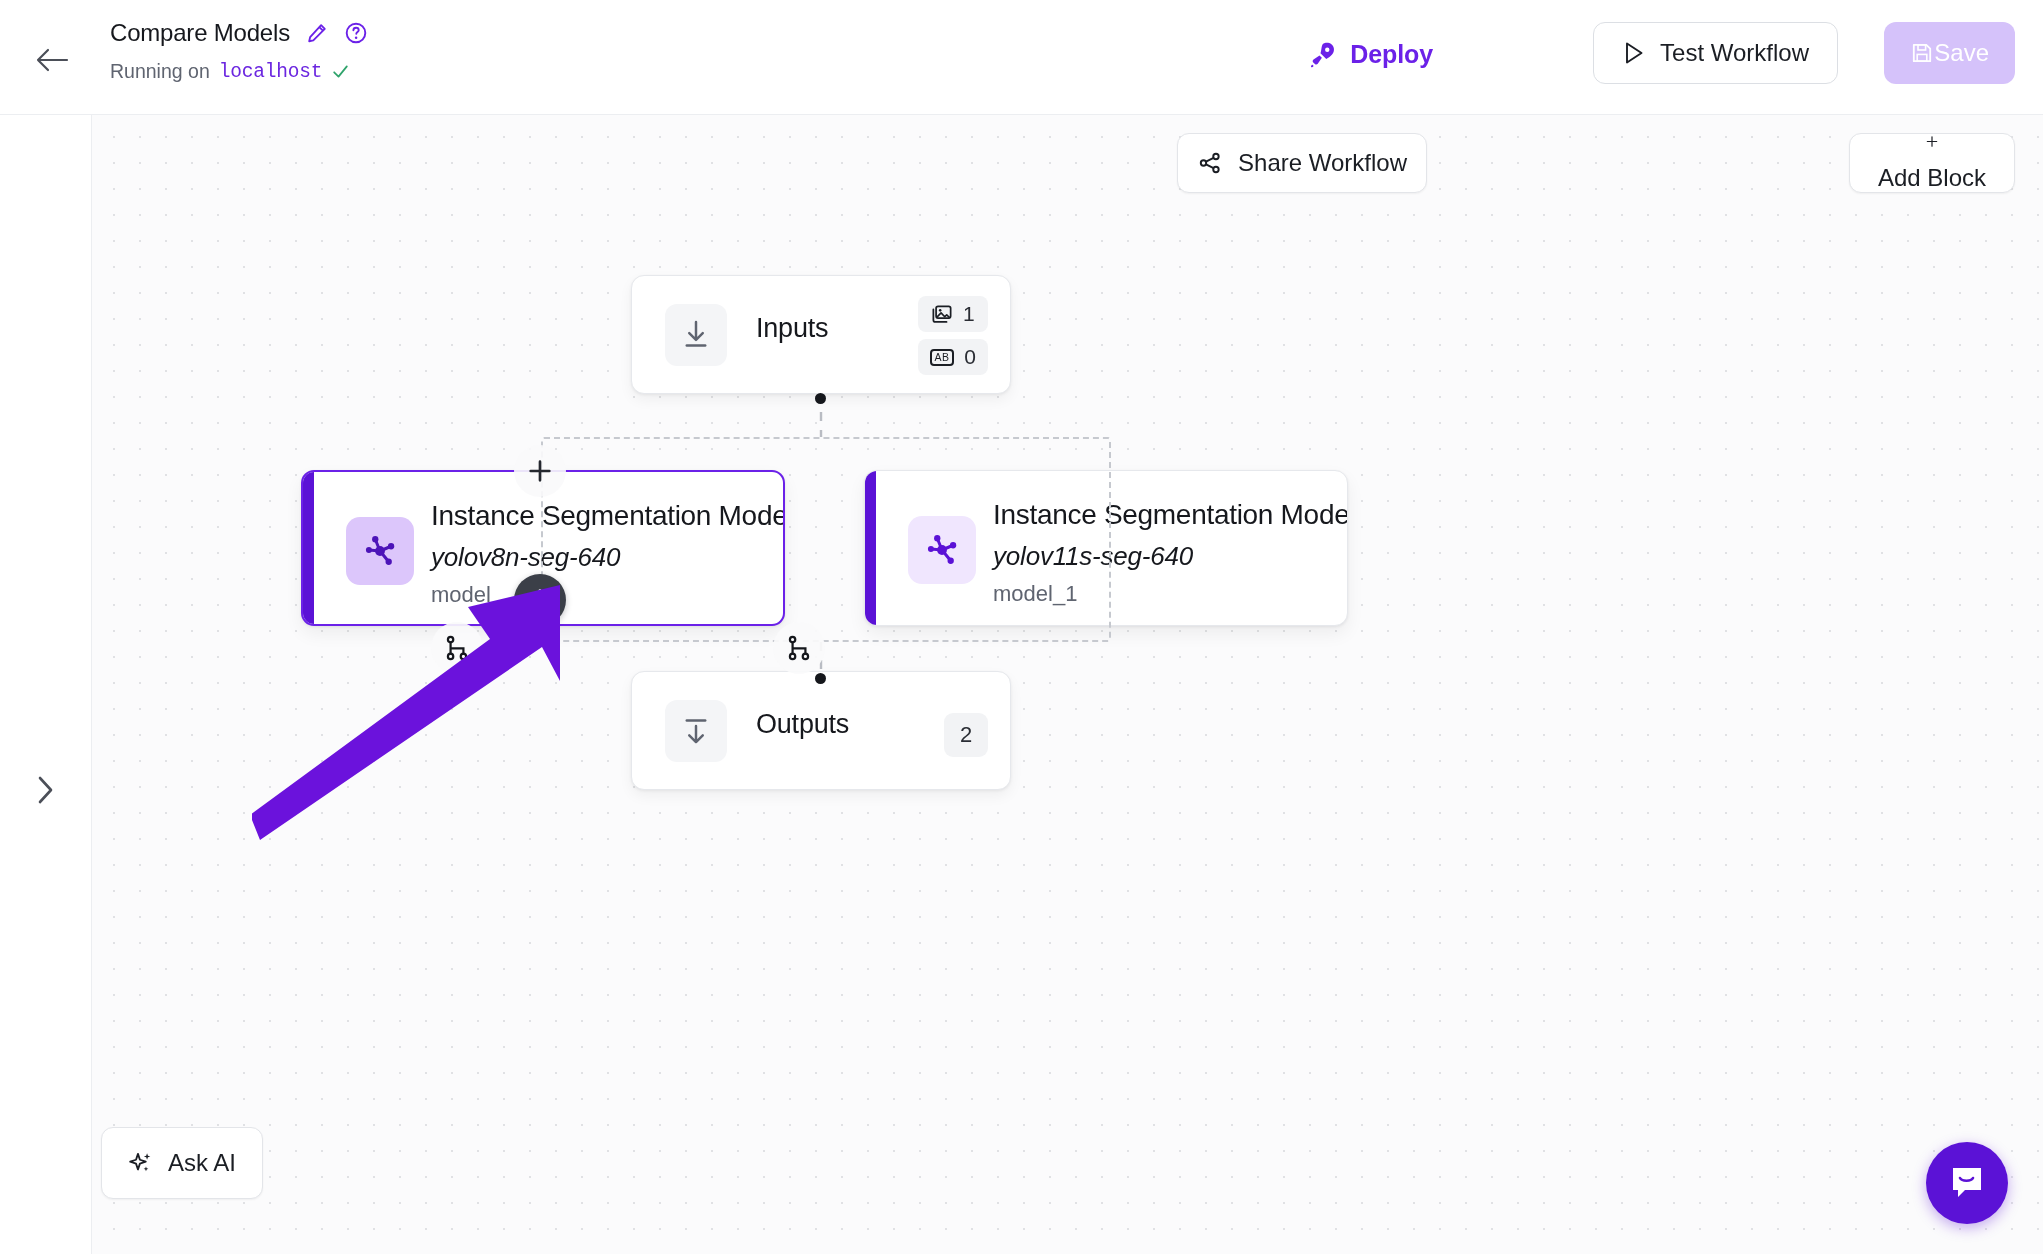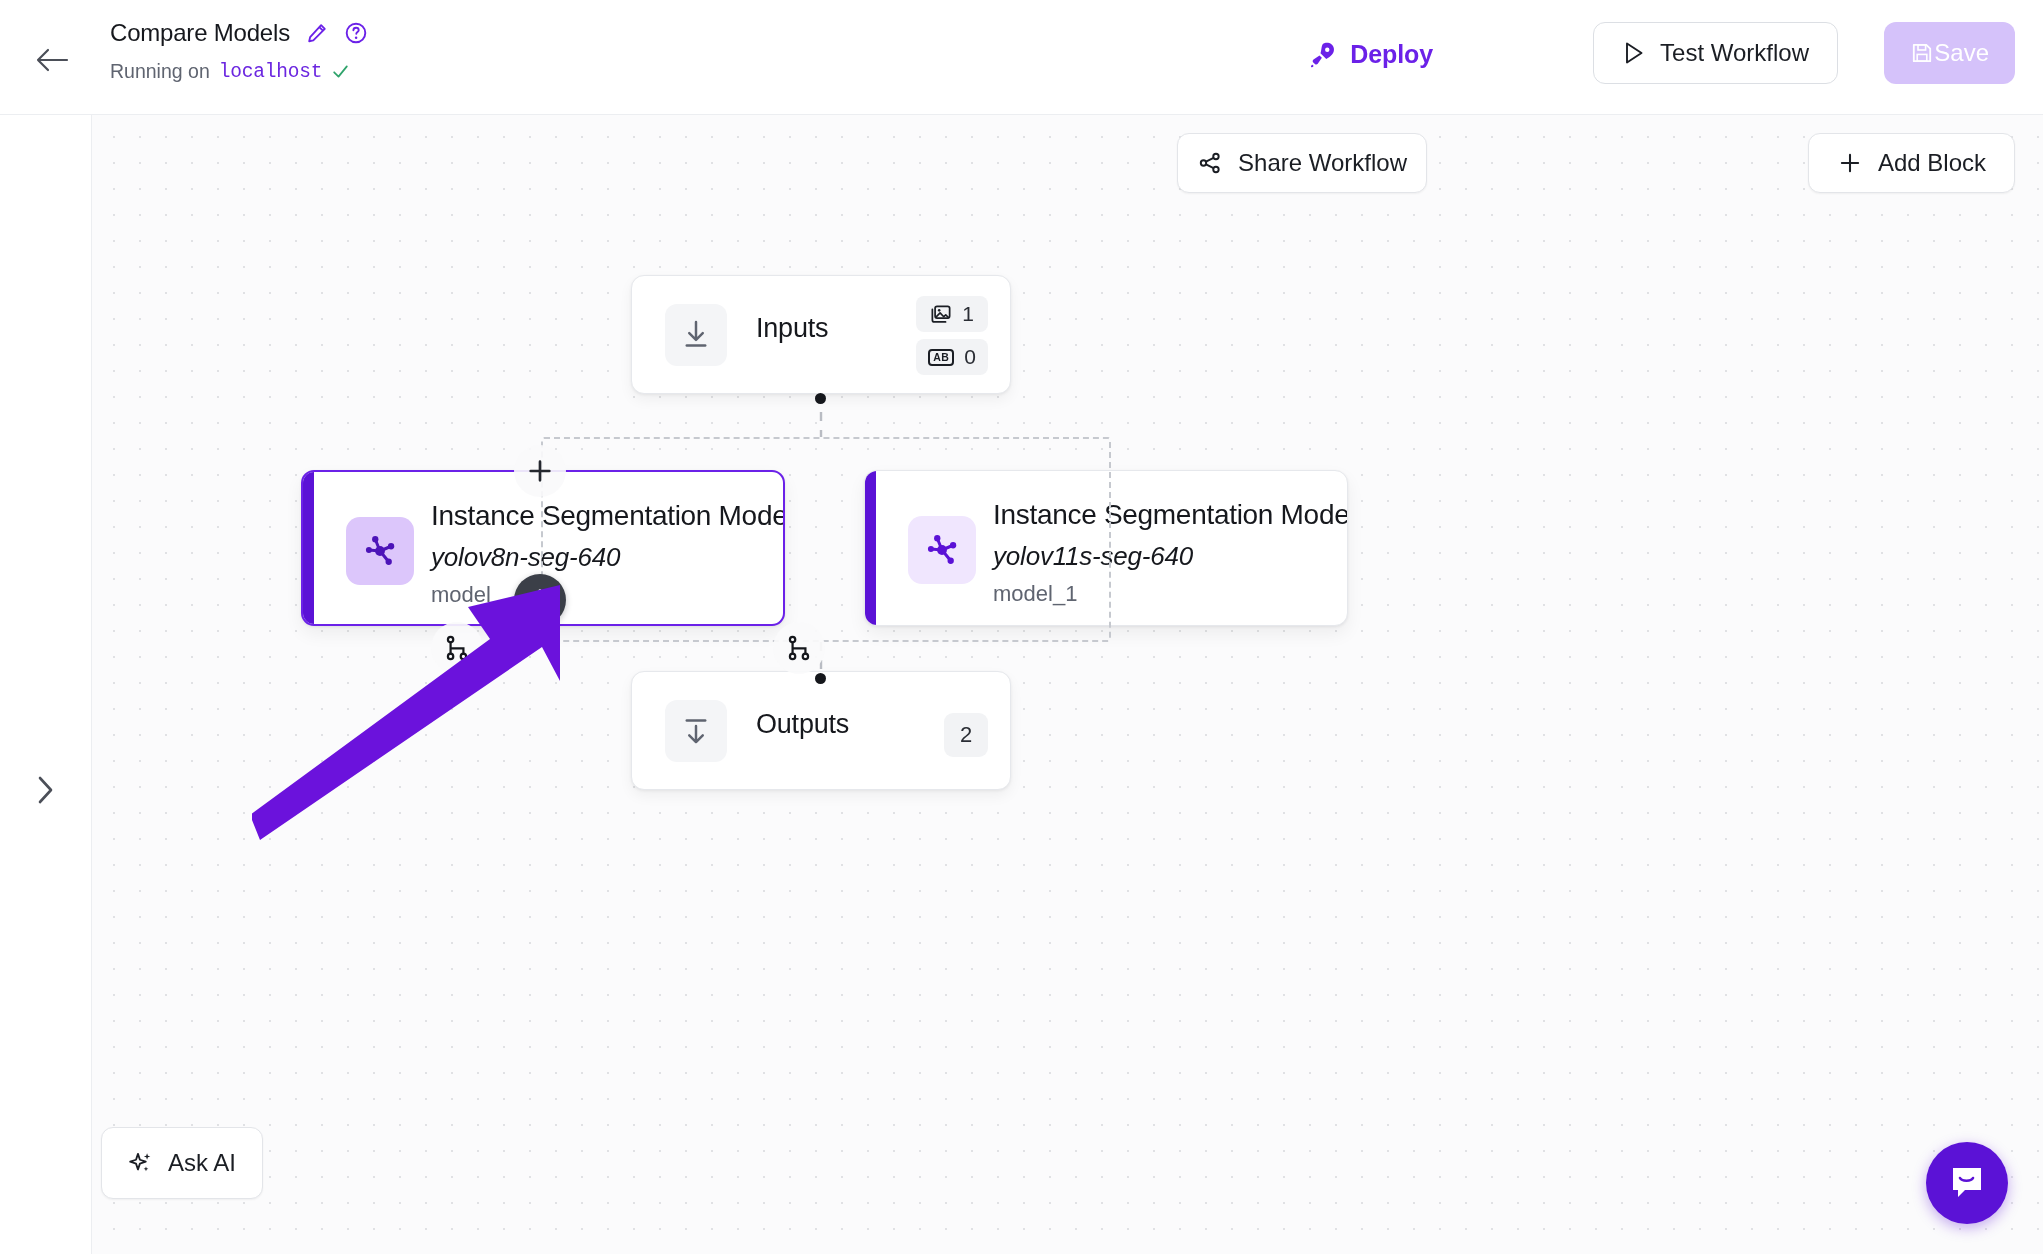--- a/index.html
+++ b/index.html
@@ -95,21 +95,21 @@
     background: #fff; border: 1px solid #e3e5e9; border-radius: 12px;
     box-shadow: 0 1px 2px rgba(16,18,24,.05);
     cursor: pointer; z-index: 20;
   }
   .addblock-btn {
     position: absolute; right: 28px; top: 18px;
     height: 60px; padding: 0 28px;
     display: flex; align-items: center; gap: 15px;
     background: #fff; border: 1px solid #e3e5e9; border-radius: 12px;
     box-shadow: 0 1px 2px rgba(16,18,24,.05);
-    cursor: pointer; z-index: 20;
+    cursor: pointer; z-index: 20; flex-direction: column;
   }
   .cv-btn-label { font-size: 24px; color: #1b1e24; }
 
   
   .node {
     position: absolute; background: #fff; border-radius: 13px; text-align: center;
   }
   .io-node {
     border: 1px solid #e6e8ec;
     box-shadow: 0 1px 3px rgba(16,18,24,.06), 0 6px 14px rgba(16,18,24,.05);
@@ -135,21 +135,21 @@
     font-size: 21px; color: #2a2d34;
   }
   .badge-single {
     position: absolute; right: 22px; top: 41px;
     width: 44px; height: 44px; border-radius: 9px; background: #f2f3f5;
     display: flex; align-items: center; justify-content: center;
     font-size: 22px; color: #2a2d34;
   }
   .ab-chip {
     border: 2.2px solid #1b1e24; border-radius: 4px;
-    font-size: 10.5px; font-weight: 700; letter-spacing: .4px;
+    font-size: 10.5px; font-weight: 400; letter-spacing: .4px;
     padding: 1px 3px; line-height: 11px; color: #1b1e24;
   }
 
   
   .model-node {
     width: 484px; height: 156px;
     border-radius: 13px; background: #fff;
     box-shadow: 0 1px 3px rgba(16,18,24,.07), 0 8px 18px rgba(16,18,24,.06);
     overflow: hidden;
   }

